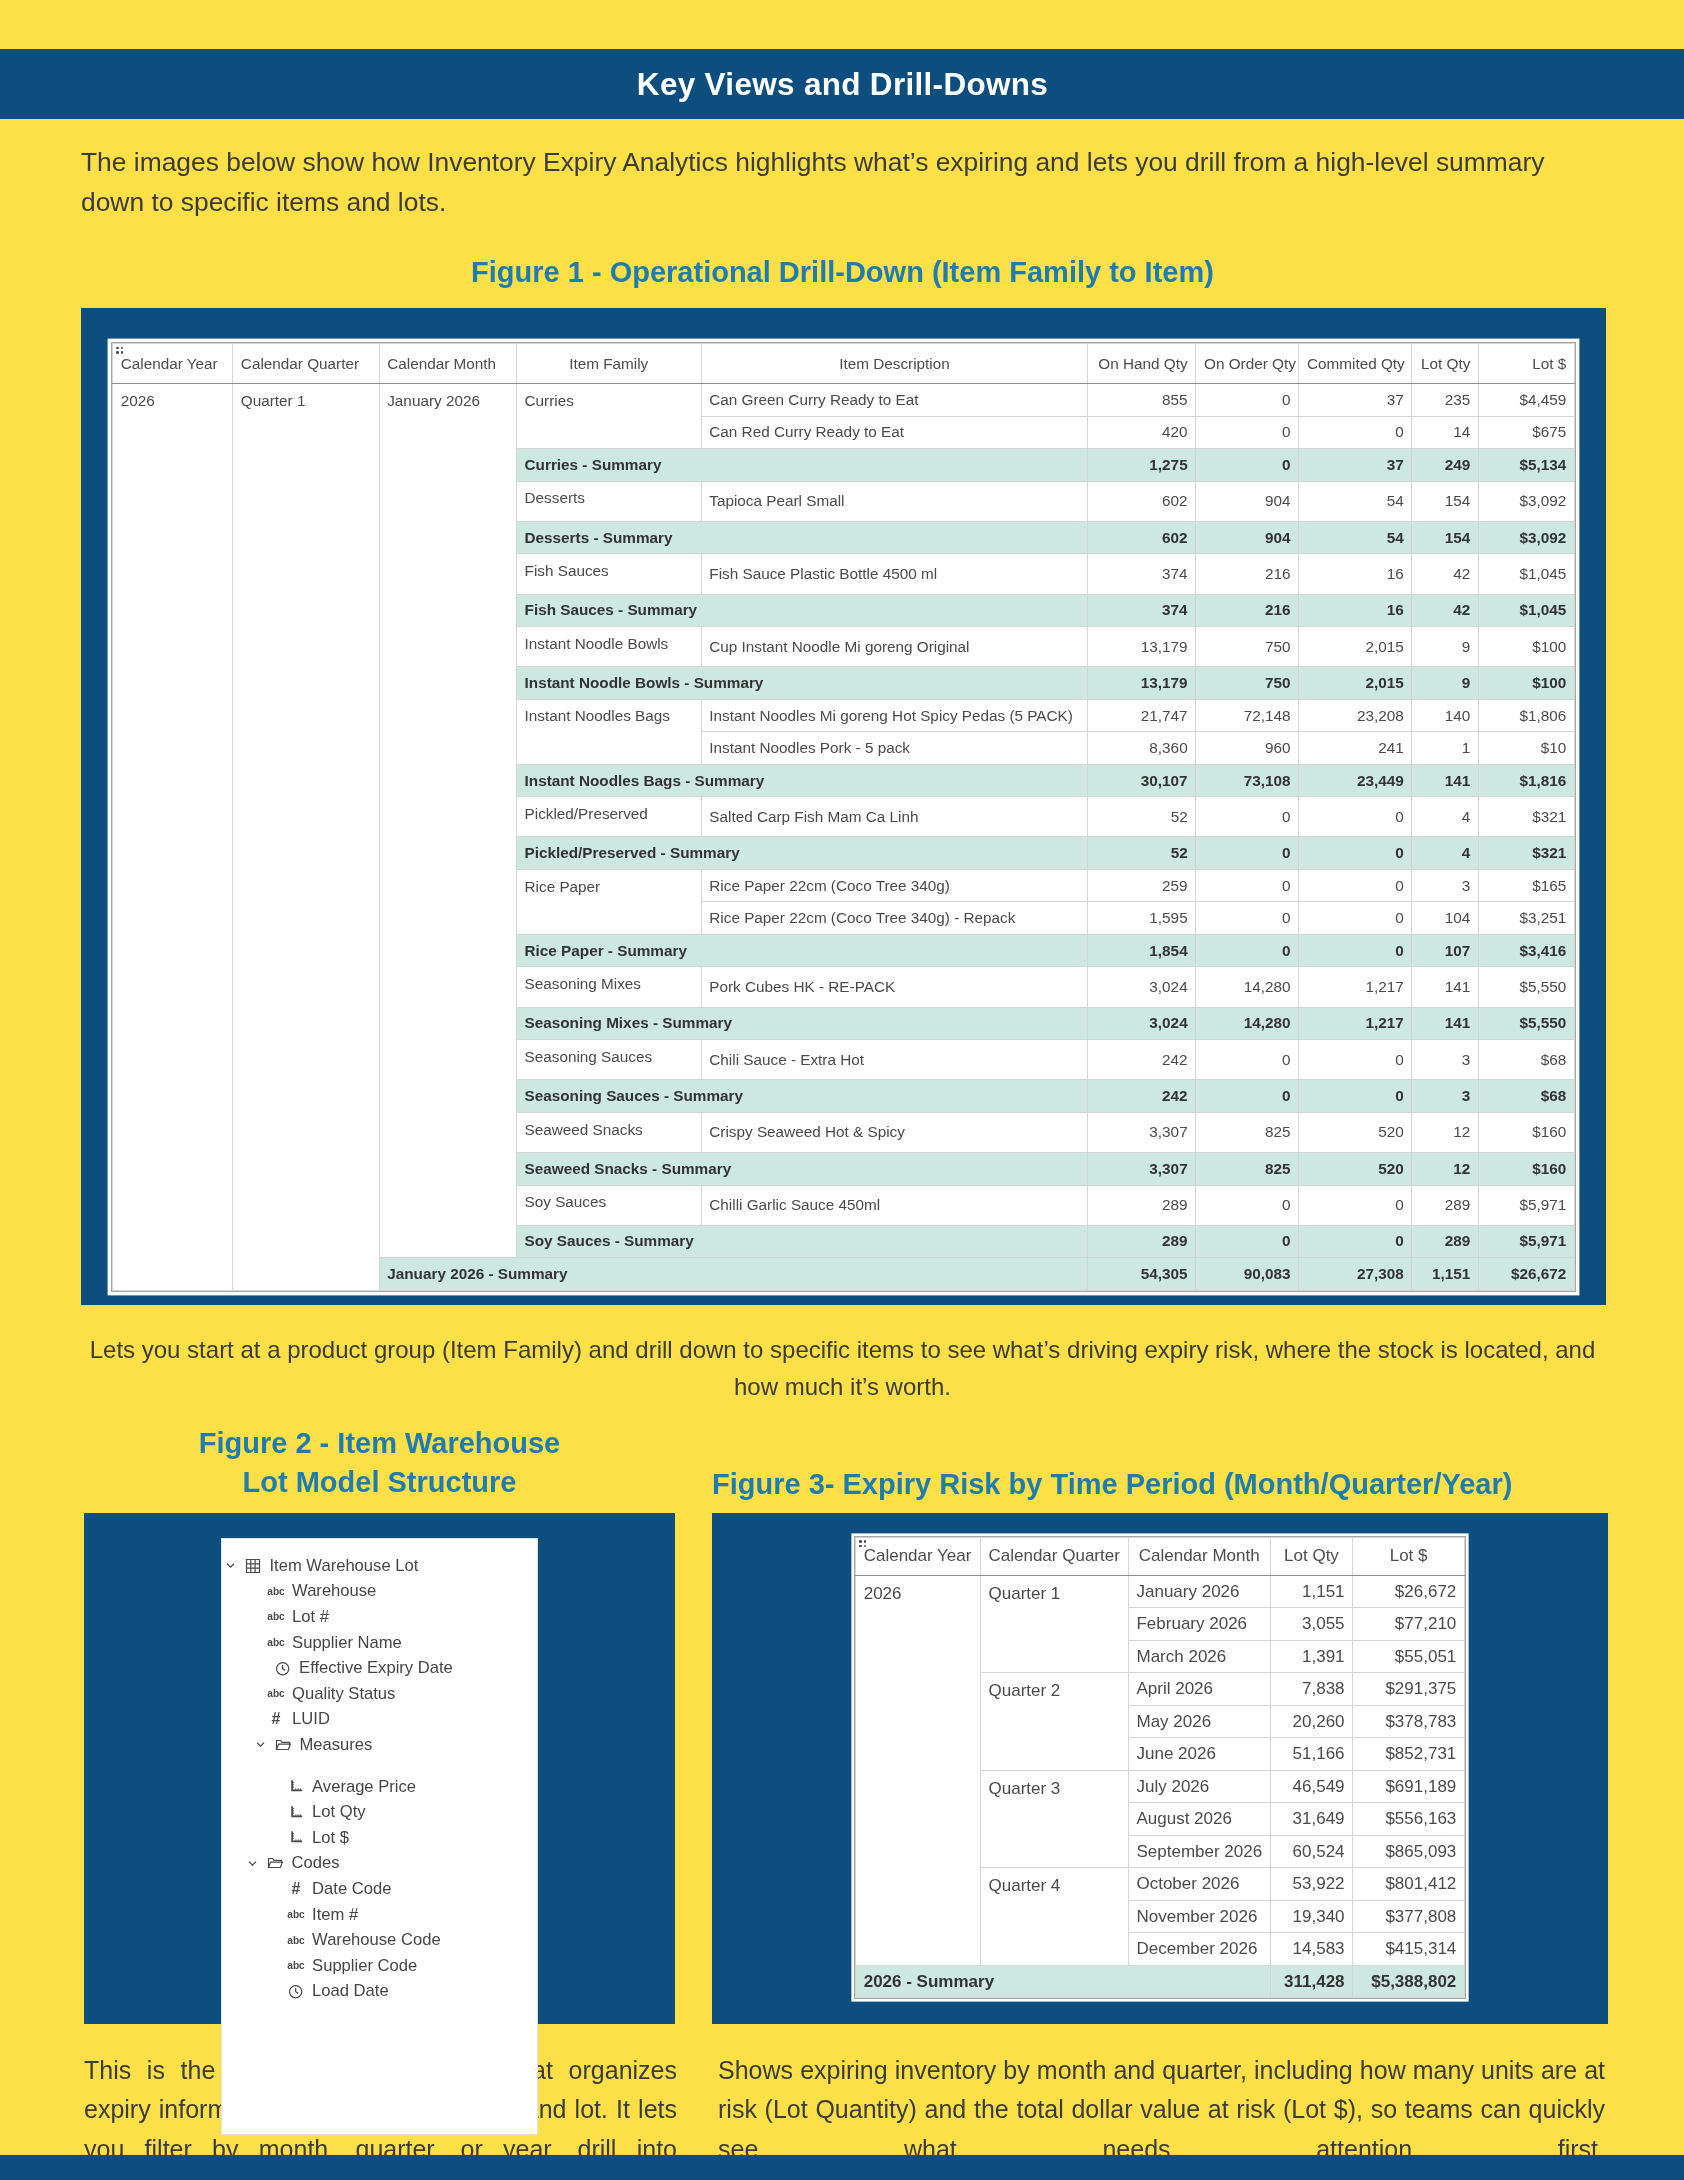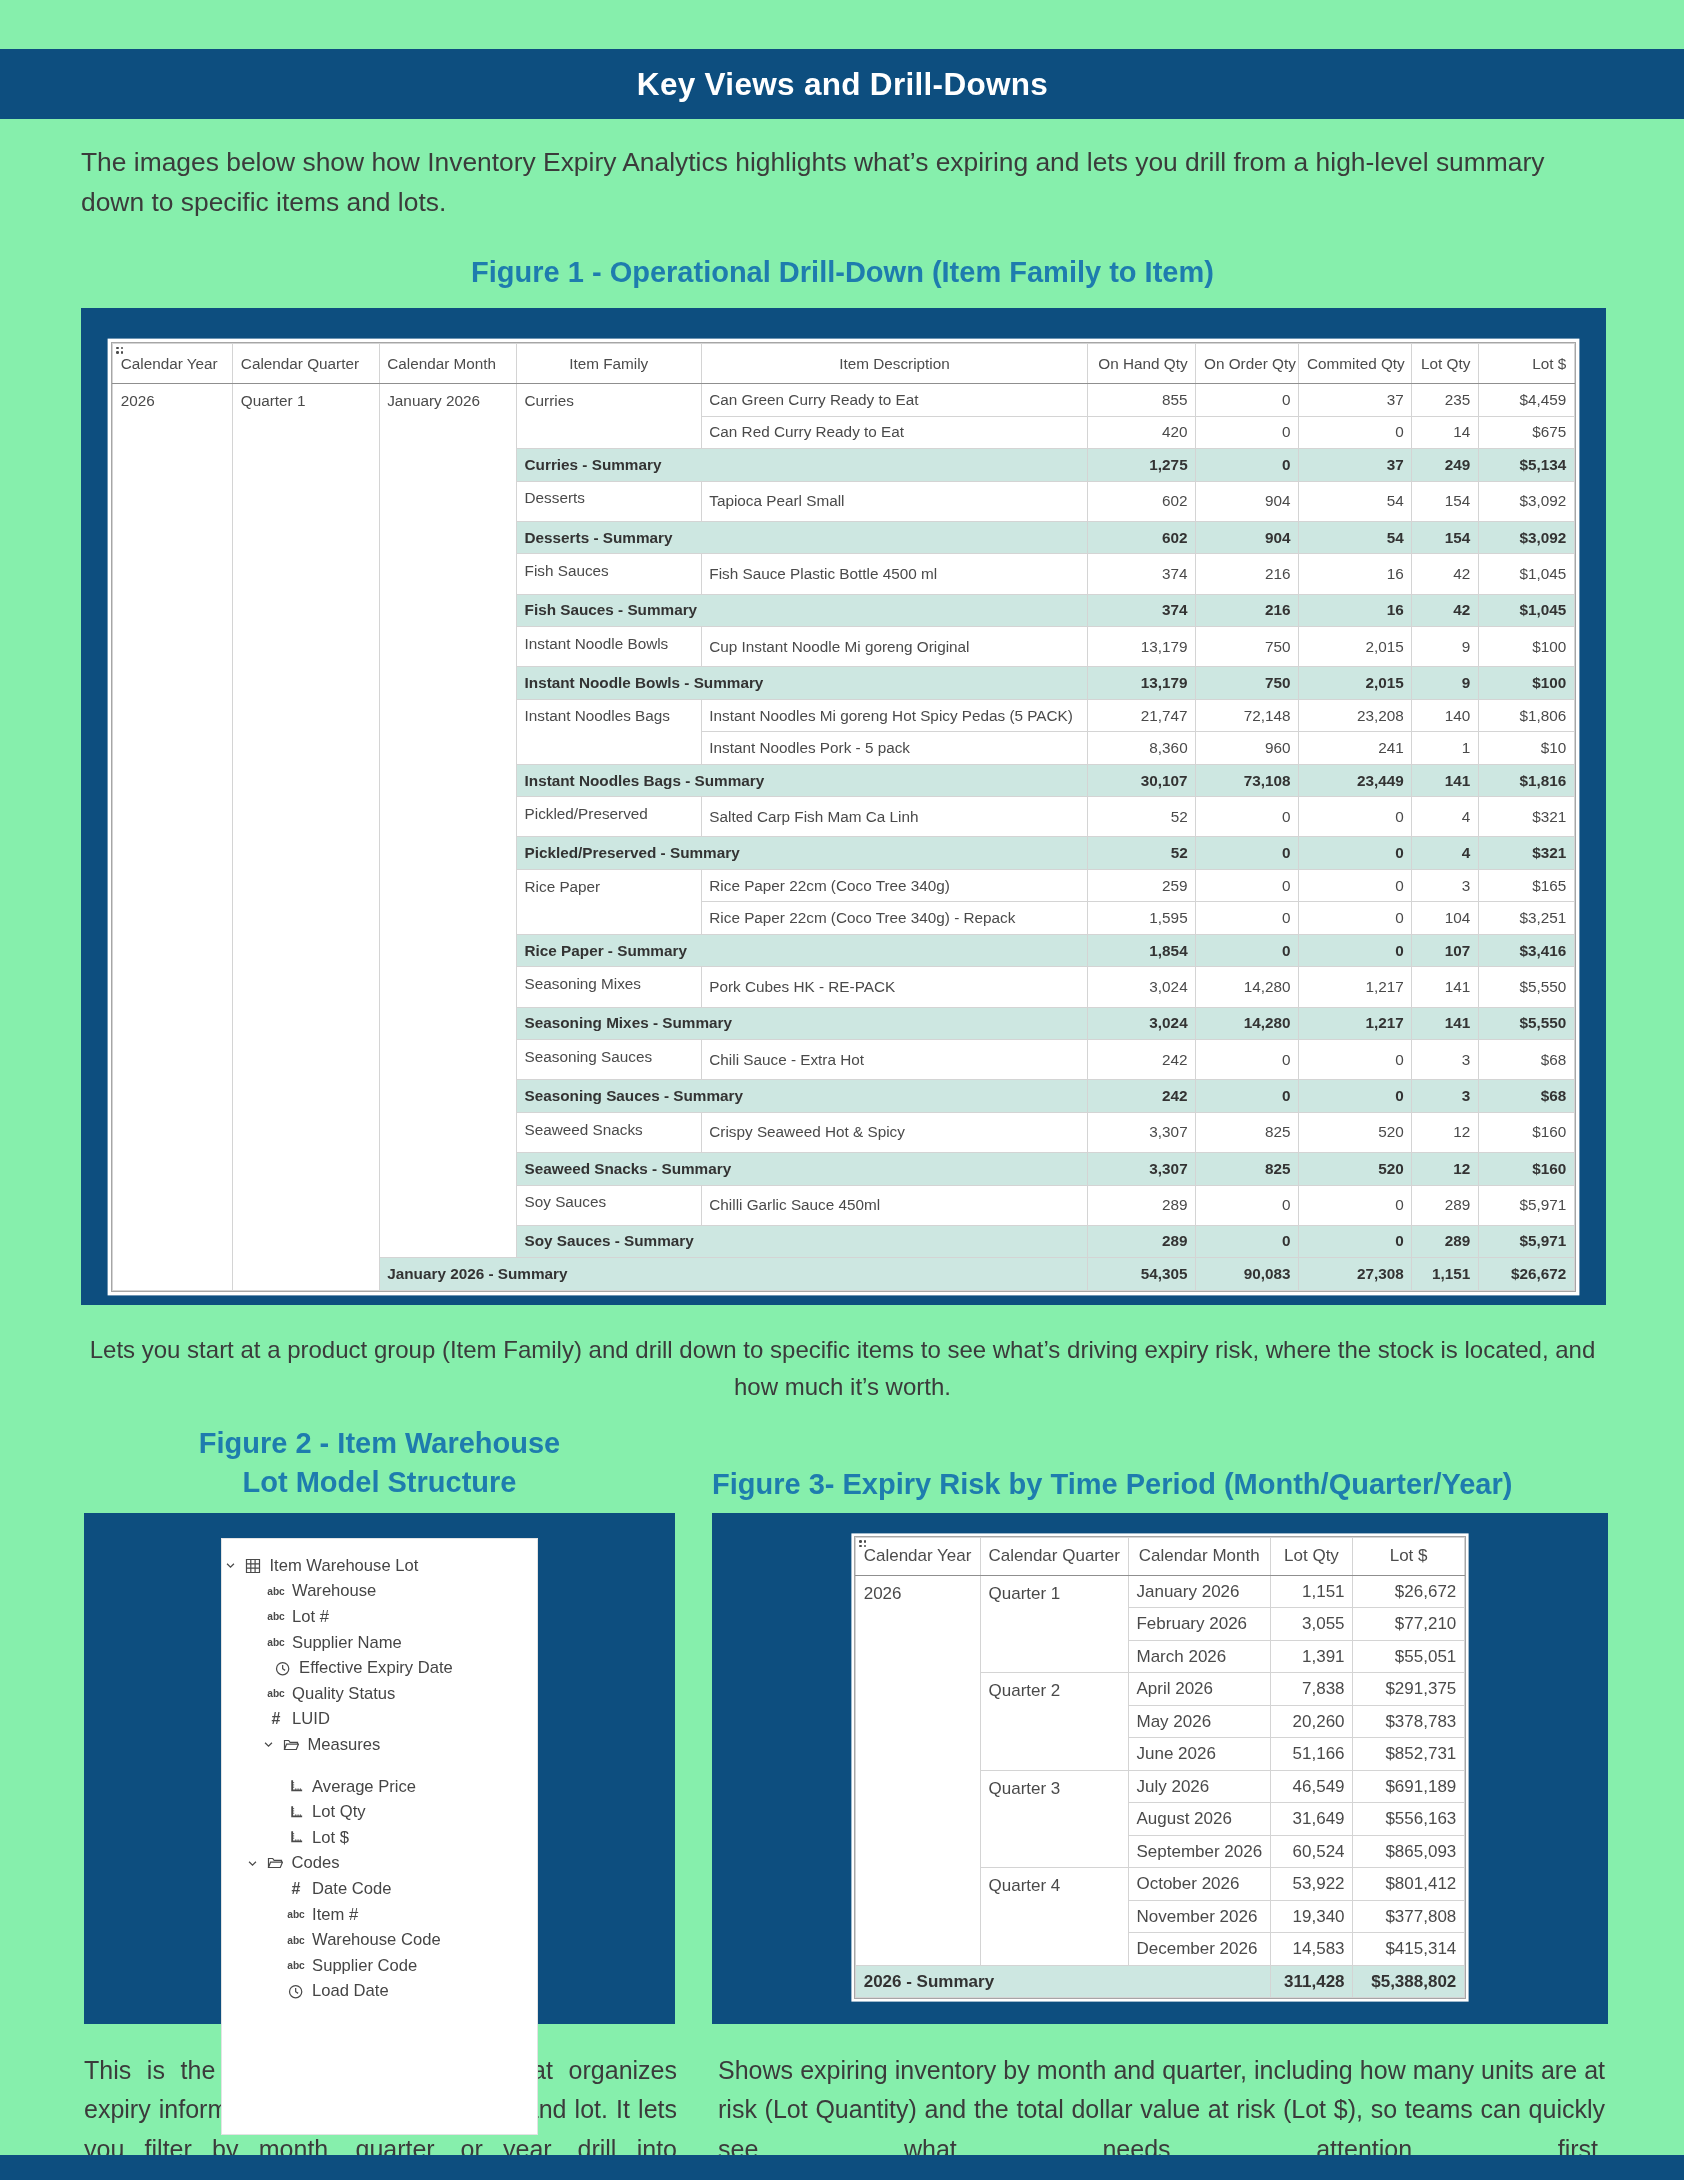--- a/index.html
+++ b/index.html
@@ -1,16 +1,16 @@
 <!DOCTYPE html>
 <html style="font-size:13.6px"><head>
 <meta charset="utf-8">
 <style>
   html,body{margin:0;padding:0;background:#ffffff;}
-  .page{width:1685px;height:2181px;position:relative;background:#86efac;overflow:hidden;
+  .page{width:1685px;height:2181px;position:relative;background:#fde047;overflow:hidden;
         font-family:"Liberation Sans",sans-serif;color:#3c3c3c;}
   
   .banner{margin-top:49px;height:70px;background:#0d4e7f;display:flex;align-items:center;justify-content:center;}
   .banner-title{color:#ffffff;font-size:31.5px;font-weight:bold;letter-spacing:0.3px;}
   
   .intro{margin:24px 81px 0 81px;font-size:26.4px;line-height:1.5;color:#3b3b3b;}
   
   .fig-title{color:#1e7cae;font-weight:bold;font-size:29px;margin:0;}
   .fig1-title{margin-top:34px;text-align:center;}
   
@@ -397,21 +397,21 @@
                 <span class="abc-glyph">abc</span>
               </span>
               <span class="tree-label">Quality Status</span>
             </div>
             <div class="tree-row" style="padding-left: 43px;">
               <span class="ticon">
                 <span class="hash-glyph">#</span>
               </span>
               <span class="tree-label">LUID</span>
             </div>
-            <div class="tree-row" style="padding-left: 38px; text-align: right;">
+            <div class="tree-row" style="padding-left: 30px; text-align: right;">
               <span class="ticon caret">
                 <svg width="11" height="11" viewBox="0 0 16 16">
                   <path d="M3 5.5l5 5 5-5" fill="none" stroke="#4a4a4a" stroke-width="1.8"></path>
                 </svg>
               </span>
               <span class="ticon">
                 <svg width="16" height="16" viewBox="0 0 16 16">
                   <path d="M1.5 12.5v-9h4.2l1.4 1.8h7.4v1.8 M1.5 12.5l2.1-5.4h11.9l-2.2 5.4z" fill="none" stroke="#4a4a4a" stroke-width="1.2"></path>
                 </svg>
               </span>

